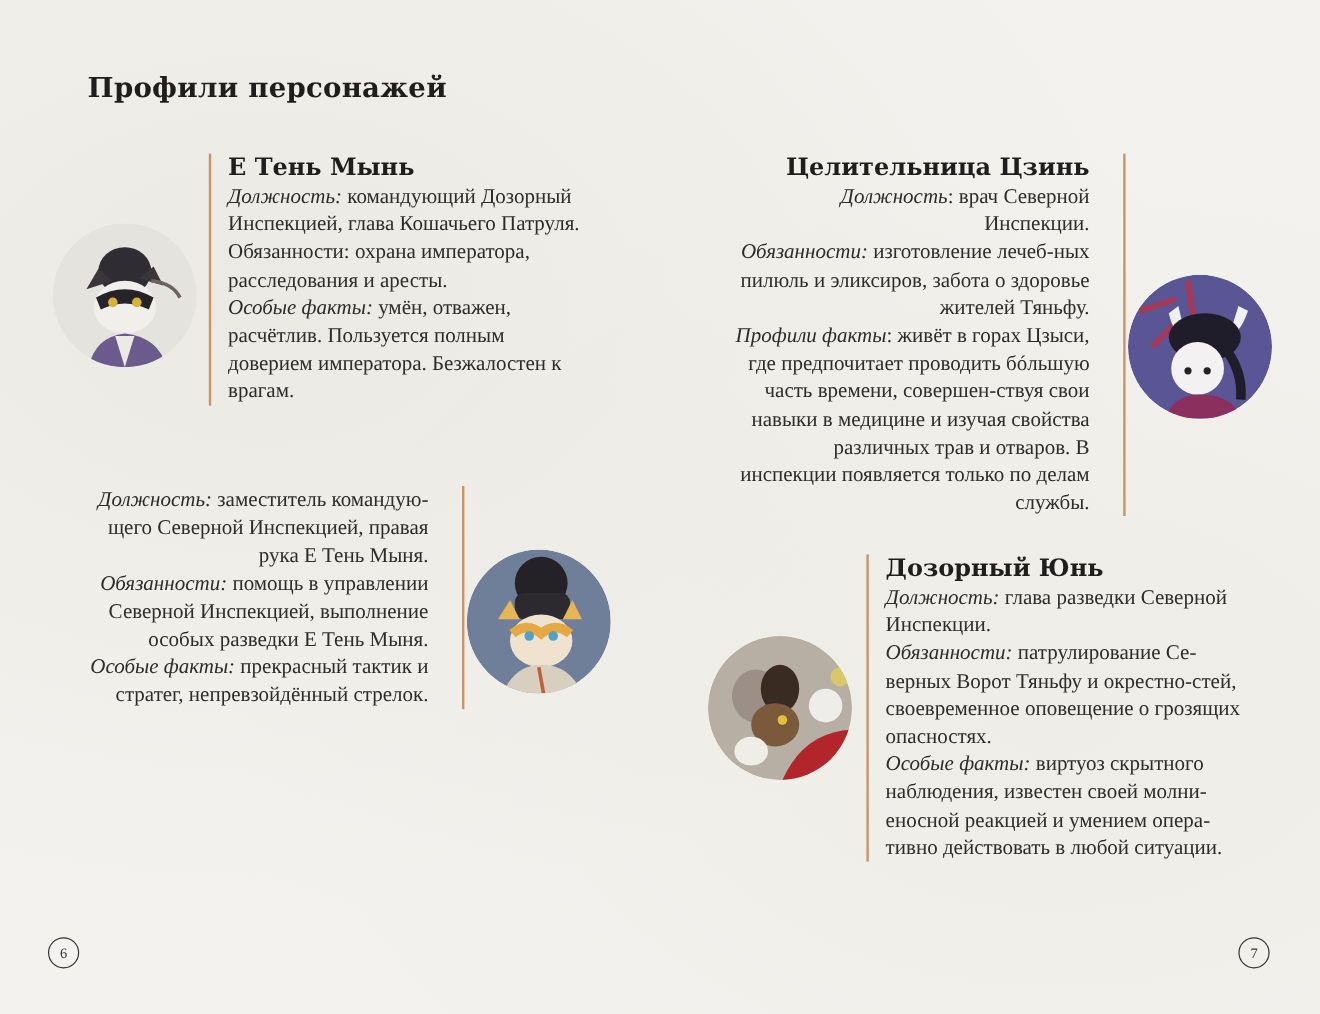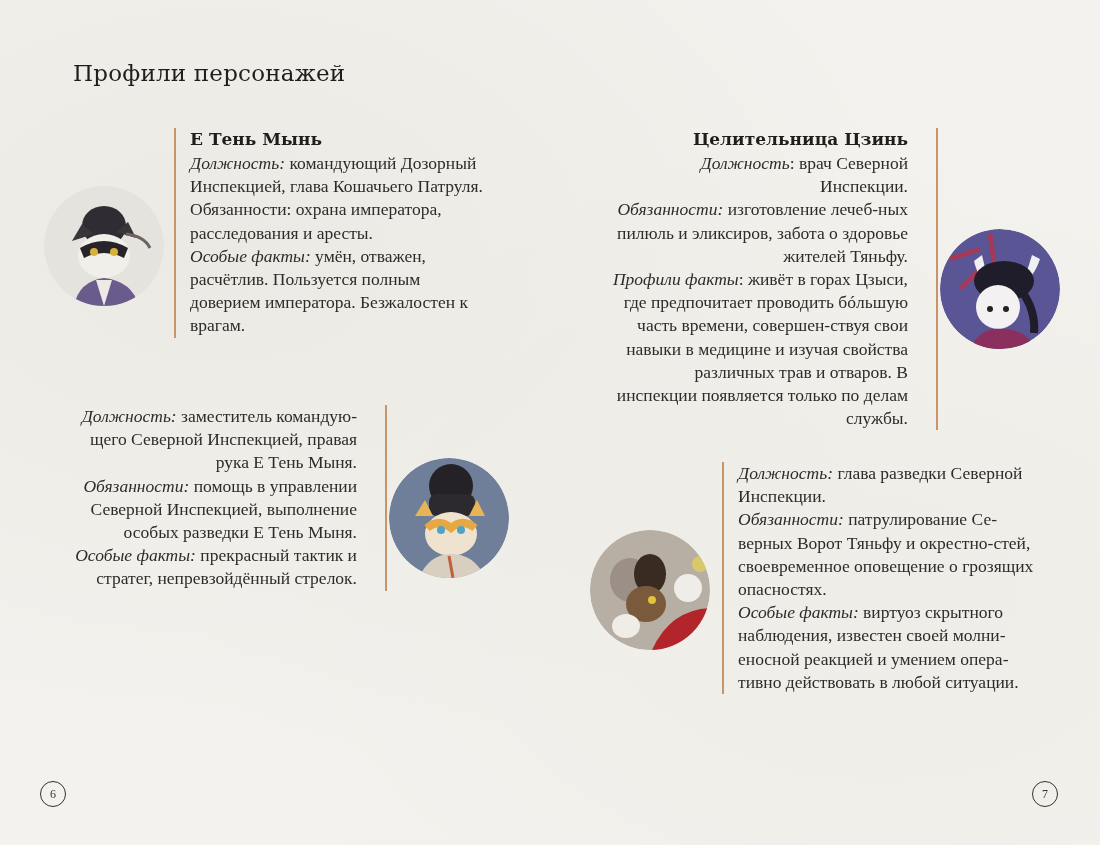--- a/index.html
+++ b/index.html
@@ -9,34 +9,34 @@
       background-image:
         radial-gradient(ellipse at 20% 30%, rgba(230,228,220,0.6), transparent 60%),
         radial-gradient(ellipse at 80% 70%, rgba(235,233,226,0.6), transparent 55%);
       position: relative;
       font-family: "DejaVu Serif", "Liberation Serif", serif;
       color: #2a2a28;
     }
     .page-title {
       position: absolute; left: 73px; top: 60px;
       font-family: "DejaVu Serif", serif;
-      font-weight: normal; font-size: 23px; color: #1e1e1c;
+      font-weight: bold; font-size: 23px; color: #1e1e1c;
       letter-spacing: 0.2px;
     }
     .profile {
       position: absolute;
       font-family: "Liberation Serif", serif;
       font-size: 17.5px; line-height: 23.2px;
       color: #2c2c2a;
     }
     .profile.left-bar { border-left: 2px solid #c9946a; padding-left: 14px; }
     .profile.right-bar { border-right: 2px solid #c9946a; padding-right: 28px; text-align: right; }
     .profile .name {
       font-family: "DejaVu Serif", serif; font-weight: bold;
-      font-size: 17px; line-height: 22px; margin-bottom: 2px; color: #1e1e1c;
+      font-size: 20px; line-height: 22px; margin-bottom: 2px; color: #1e1e1c;
     }
     .profile .lbl { font-style: italic; }
     .portrait {
       position: absolute; border-radius: 50%;
       overflow: hidden;
     }
     .page-num {
       position: absolute; width: 24px; height: 24px;
       border: 1px solid #333; border-radius: 50%;
       font-family: "Liberation Serif", serif; font-size: 12px;
@@ -125,20 +125,21 @@
     <ellipse cx="60" cy="44" rx="16" ry="20" fill="#3a2b22"></ellipse>
     <ellipse cx="56" cy="74" rx="20" ry="18" fill="#7a5a3a"></ellipse>
     <circle cx="62" cy="70" r="4" fill="#e3c23a"></circle>
     <ellipse cx="98" cy="58" rx="14" ry="14" fill="#efedea"></ellipse>
     <ellipse cx="36" cy="96" rx="14" ry="12" fill="#f0ece6"></ellipse>
     <path d="M62 120 Q80 80 120 78 L120 120 Z" fill="#b2252a"></path>
     <ellipse cx="110" cy="34" rx="8" ry="8" fill="#d8c86a"></ellipse>
   </svg>
 </div>
 <div class="profile left-bar" style="left:722px; top:462px; width:300px;">
+  <div class="name">Дозорный Юнь</div>
   <div>
     <span class="lbl">Должность:</span><span> глава разведки Северной Инспекции.</span><br>
     <span class="lbl">Обязанности:</span><span> патрулирование Се-верных Ворот Тяньфу и окрестно-стей, своевременное оповещение о грозящих опасностях.</span><br>
     <span class="lbl">Особые факты:</span><span> виртуоз скрытного наблюдения, известен своей молни-еносной реакцией и умением опера-тивно действовать в любой ситуации.</span>
   </div>
 </div>
 
 <div class="page-num" style="left:40px; top:781px;">6</div>
 <div class="page-num" style="left:1032px; top:781px;">7</div>
 

